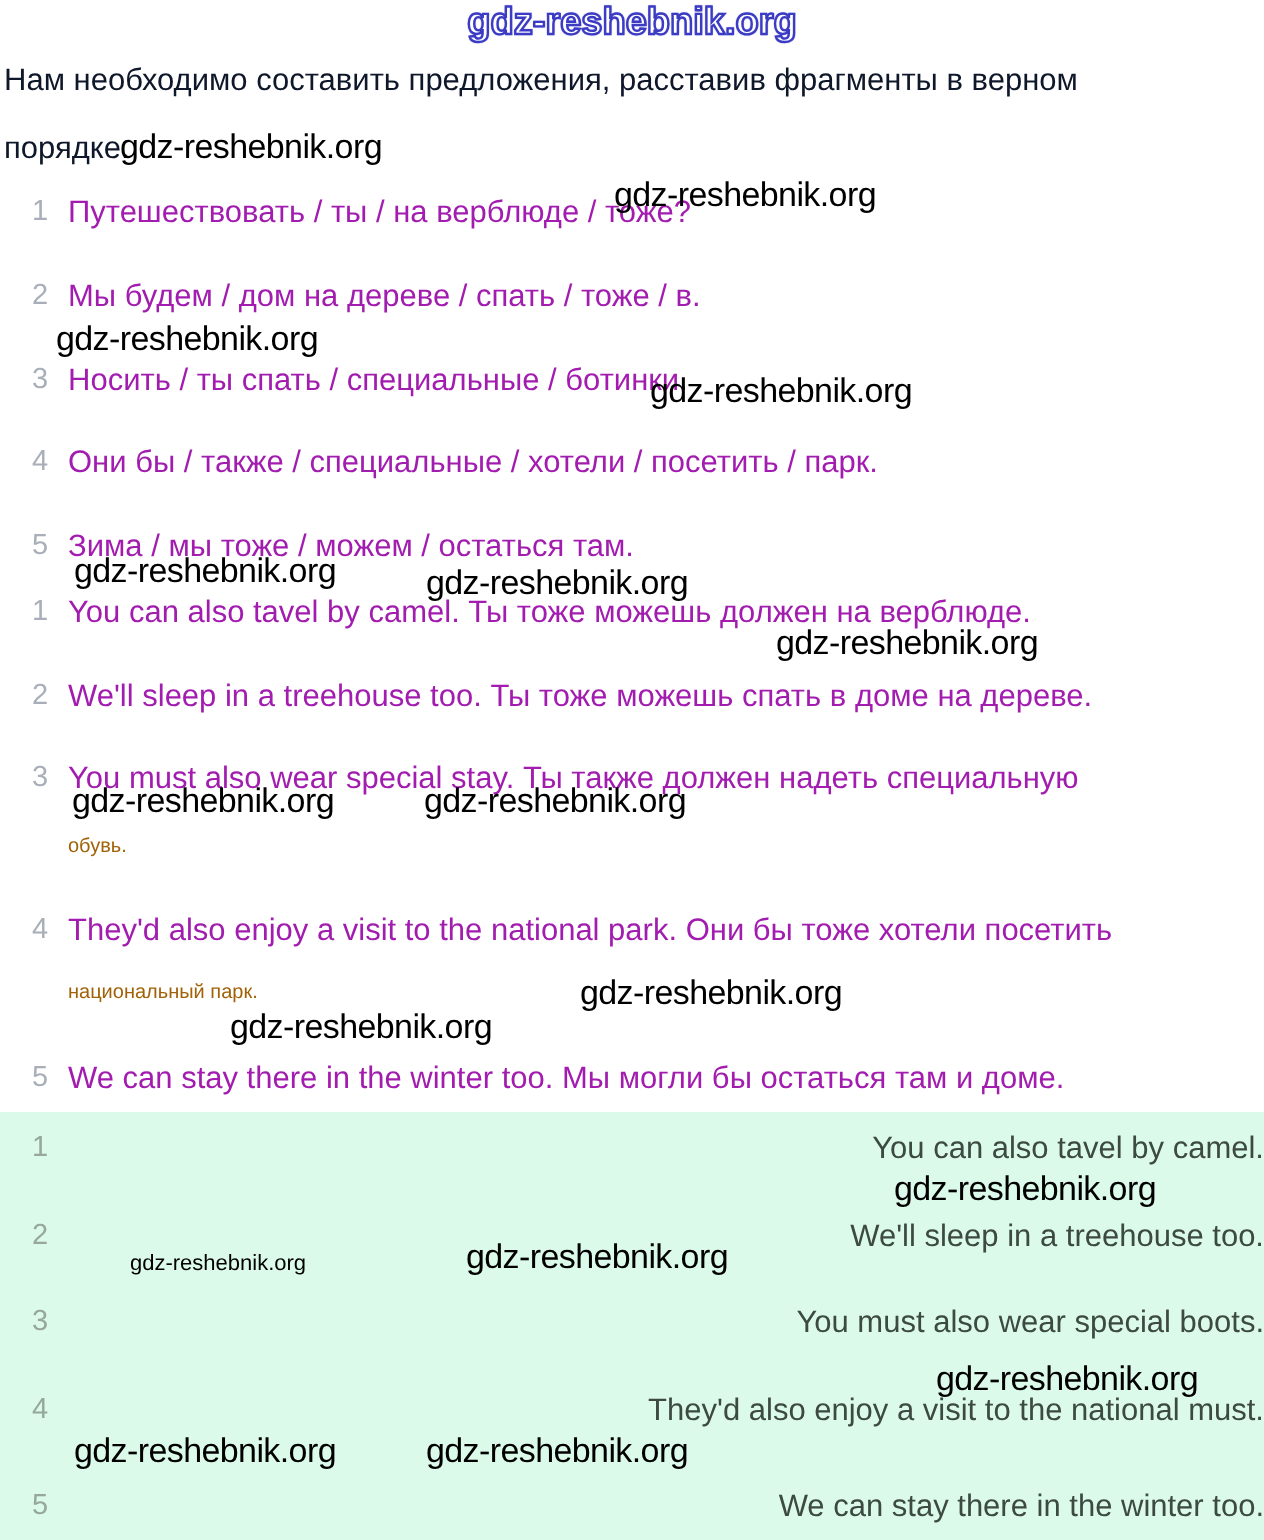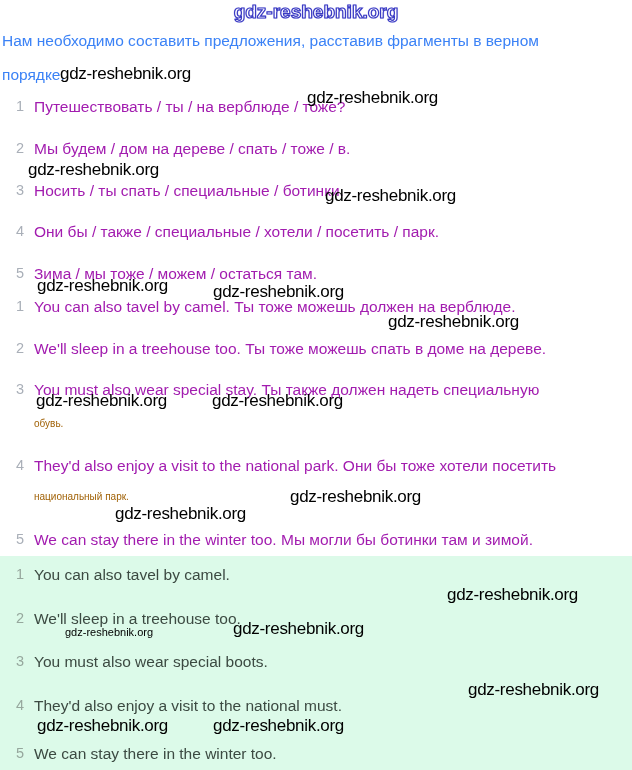--- a/index.html
+++ b/index.html
@@ -2,34 +2,34 @@
 <html><head>
 <meta charset="utf-8">
 <style>
   html,body{margin:0;padding:0;}
   body{
     width:632px;height:770px;position:relative;overflow:hidden;
     background:#ffffff;
     font-family:"Liberation Sans",sans-serif;
     -webkit-font-smoothing:antialiased;
   }
-  .line{position:absolute;left:2px;font-size:15.5px;color:#3b82f6;white-space:nowrap;}
+  .line{position:absolute;left:2px;font-size:15.5px;color:#0f172a;white-space:nowrap;}
   .row{position:absolute;left:0;right:0;white-space:nowrap;}
   .row .num{
     position:absolute;left:14px;width:12px;text-align:center;
     font-size:14.5px;color:#a9afb8;
   }
   .row .txt{margin-left:34px;font-size:15.5px;color:#a21caf;}
   .cont{position:absolute;left:34px;font-size:10px;color:#a16207;white-space:nowrap;}
   .green{
     position:absolute;left:0;right:0;top:556px;bottom:0;
     background:#dcfae9;
   }
   .green .row .num{color:#96a79d;}
-  .green .row .txt{color:#3c4a42;}
+  .green .row .txt{color:#3c4a42;text-align:right;}
   .wm{
     position:absolute;font-size:17px;line-height:18px;color:#000000;
     letter-spacing:-0.3px;white-space:nowrap;z-index:5;
   }
   .wm-sm{font-size:11px;line-height:12px;letter-spacing:0;}
   .wm-blue{
     position:absolute;top:1px;left:0;right:0;text-align:center;z-index:5;
     font-size:19px;font-weight:bold;letter-spacing:0;
     color:#ffffff;
     -webkit-text-stroke:1.2px #3b3bc4;
@@ -79,21 +79,21 @@
   <div class="txt">You must also wear special stay. Ты также должен надеть специальную</div>
 </div>
 <div class="cont" style="top:418px">обувь.</div>
 <div class="row" style="top:457px">
   <span class="num">4</span>
   <div class="txt">They'd also enjoy a visit to the national park. Они бы тоже хотели посетить</div>
 </div>
 <div class="cont" style="top:491px">национальный парк.</div>
 <div class="row" style="top:531px">
   <span class="num">5</span>
-  <div class="txt">We can stay there in the winter too. Мы могли бы ботинки там и зимой.</div>
+  <div class="txt">We can stay there in the winter too. Мы могли бы остаться там и доме.</div>
 </div>
 
 <div class="green">
   <div class="row" style="top:10px">
     <span class="num">1</span>
     <div class="txt">You can also tavel by camel.</div>
   </div>
   <div class="row" style="top:54px">
     <span class="num">2</span>
     <div class="txt">We'll sleep in a treehouse too.</div>

